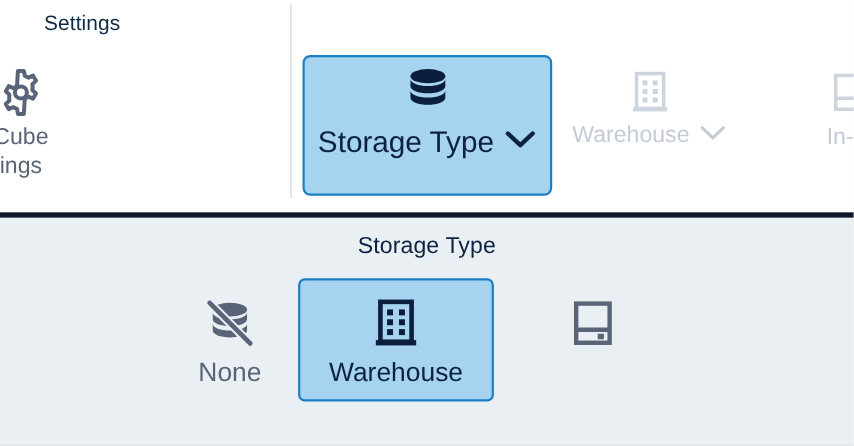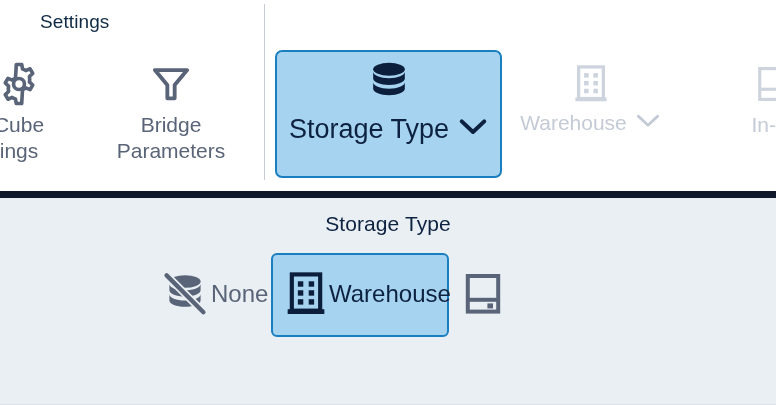--- a/index.html
+++ b/index.html
@@ -22,21 +22,21 @@
   }
 
   
   .toolbar {
     position: absolute;
     left: 0;
     top: 0;
     width: 776px;
     height: 198px;
     background: #ffffff;
-    border-bottom: 7px solid #0f172a;
+    border-bottom: 5px solid #0f172a;
     box-sizing: border-box;
     overflow: hidden;
   }
 
   .group-label {
     position: absolute;
     font-size: 19px;
     color: #102a43;
     white-space: nowrap;
     letter-spacing: 0.1px;
@@ -171,22 +171,23 @@
     left: 0;
     top: 55px;
     width: 776px;
     display: flex;
     align-items: flex-start;
     justify-content: center;
     gap: 0px;
   }
   .opt {
     display: flex;
-    align-items: center;
-    justify-content: space-between;
+    flex-direction: column;
+    align-items: center;
+    justify-content: center;
     box-sizing: border-box;
     cursor: pointer;
     border: 2px solid transparent;
     border-radius: 6px;
     padding: 8px 10px 10px 10px;
     width: 120px;
   }
   .opt .opt-icon {
     height: 62px;
     display: flex;
@@ -225,29 +226,20 @@
       <div class="ri-icon">
         <svg width="46" height="46" viewBox="0 0 24 24" aria-hidden="true">
           <path d="M12 8.2a3.8 3.8 0 1 0 0 7.6 3.8 3.8 0 0 0 0-7.6zm0 1.9a1.9 1.9 0 1 1 0 3.8 1.9 1.9 0 0 1 0-3.8z" fill="#5a6478"></path>
           <path d="M10.6 1.8h2.8l.45 2.35c.62.2 1.2.48 1.72.84l2.2-.92 1.4 2.43-1.75 1.6c.08.33.12.67.12 1.02l.02.39-.02.39c0 .35-.04.69-.12 1.02l1.75 1.6-1.4 2.43-2.2-.92c-.52.36-1.1.64-1.72.84L13.4 22.2h-2.8l-.45-2.35a6.3 6.3 0 0 1-1.72-.84l-2.2.92-1.4-2.43 1.75-1.6a6.4 6.4 0 0 1 0-2.82l-1.75-1.6 1.4-2.43 2.2.92c.52-.36 1.1-.64 1.72-.84L10.6 1.8z" fill="none" stroke="#5a6478" stroke-width="1.9" stroke-linejoin="round"></path>
         </svg>
       </div>
       <div class="ri-label">Cube
 ings</div>
     </div>
 
-    <div class="ribbon-item item-bridge">
-      <div class="ri-icon">
-        <svg width="44" height="44" viewBox="0 0 24 24" aria-hidden="true">
-          <path d="M3.2 4.4h17.6L14 12.6v7.2h-4v-7.2L3.2 4.4z" fill="none" stroke="#5a6478" stroke-width="2.1" stroke-linejoin="round" stroke-linecap="round"></path>
-        </svg>
-      </div>
-      <div class="ri-label">Bridge
-Parameters</div>
-    </div>
 
     <div class="storage-type-btn">
       <div class="st-icon">
         <svg width="50" height="50" viewBox="0 0 24 24" aria-hidden="true">
           <ellipse cx="12" cy="5.4" rx="7.6" ry="3.1" fill="#0b1f3d"></ellipse>
           <path d="M4.4 6.6v3.2c0 1.7 3.4 3.1 7.6 3.1s7.6-1.4 7.6-3.1V6.6c0 1.7-3.4 3.1-7.6 3.1S4.4 8.3 4.4 6.6z" fill="#0b1f3d"></path>
           <path d="M4.4 11.6v3.2c0 1.7 3.4 3.1 7.6 3.1s7.6-1.4 7.6-3.1v-3.2c0 1.7-3.4 3.1-7.6 3.1s-7.6-1.4-7.6-3.1z" fill="#0b1f3d"></path>
         </svg>
       </div>
       <div class="st-row">

